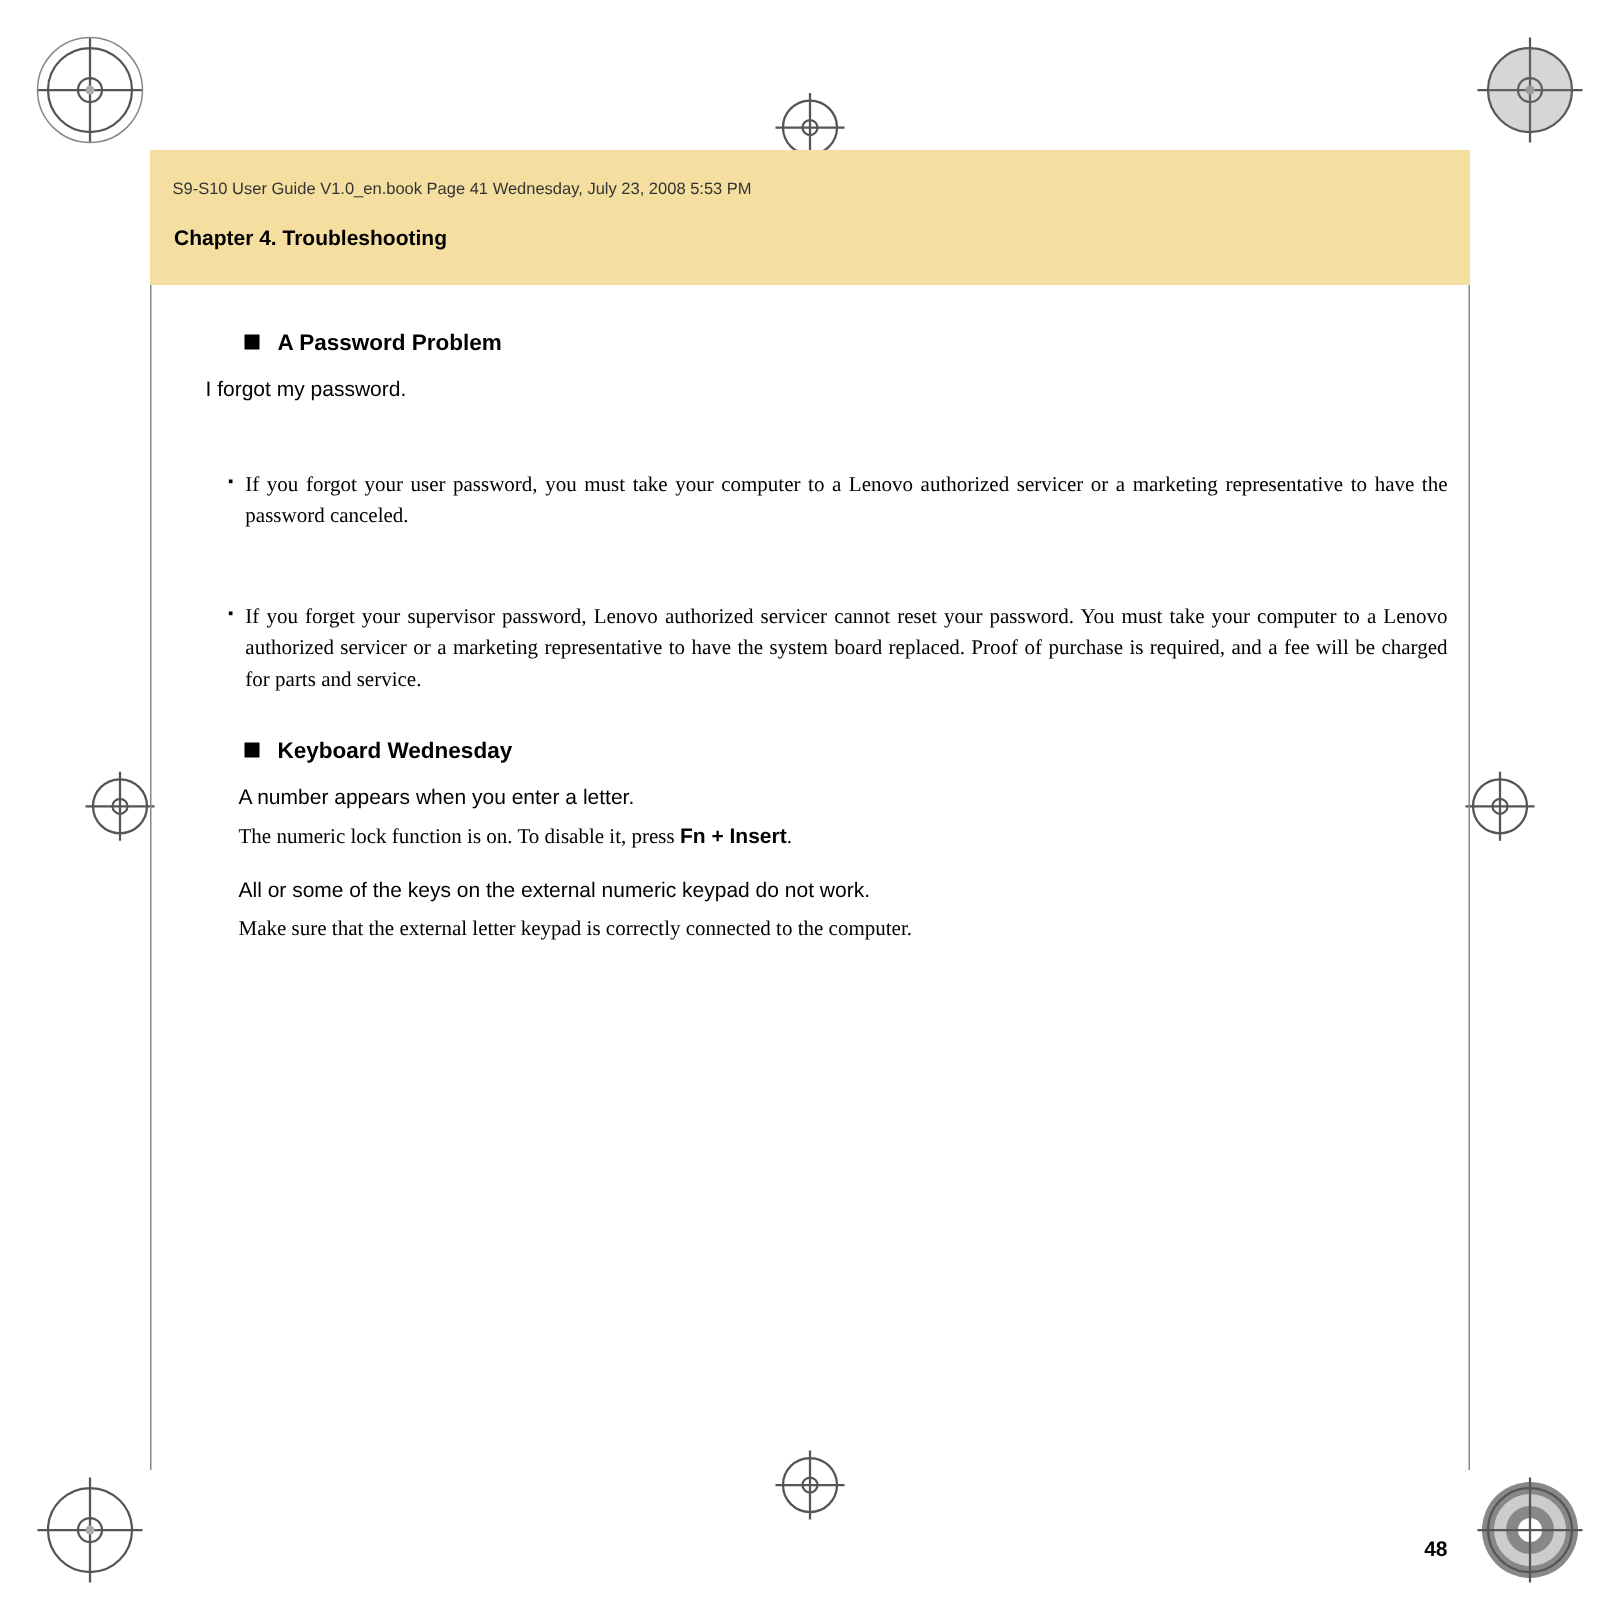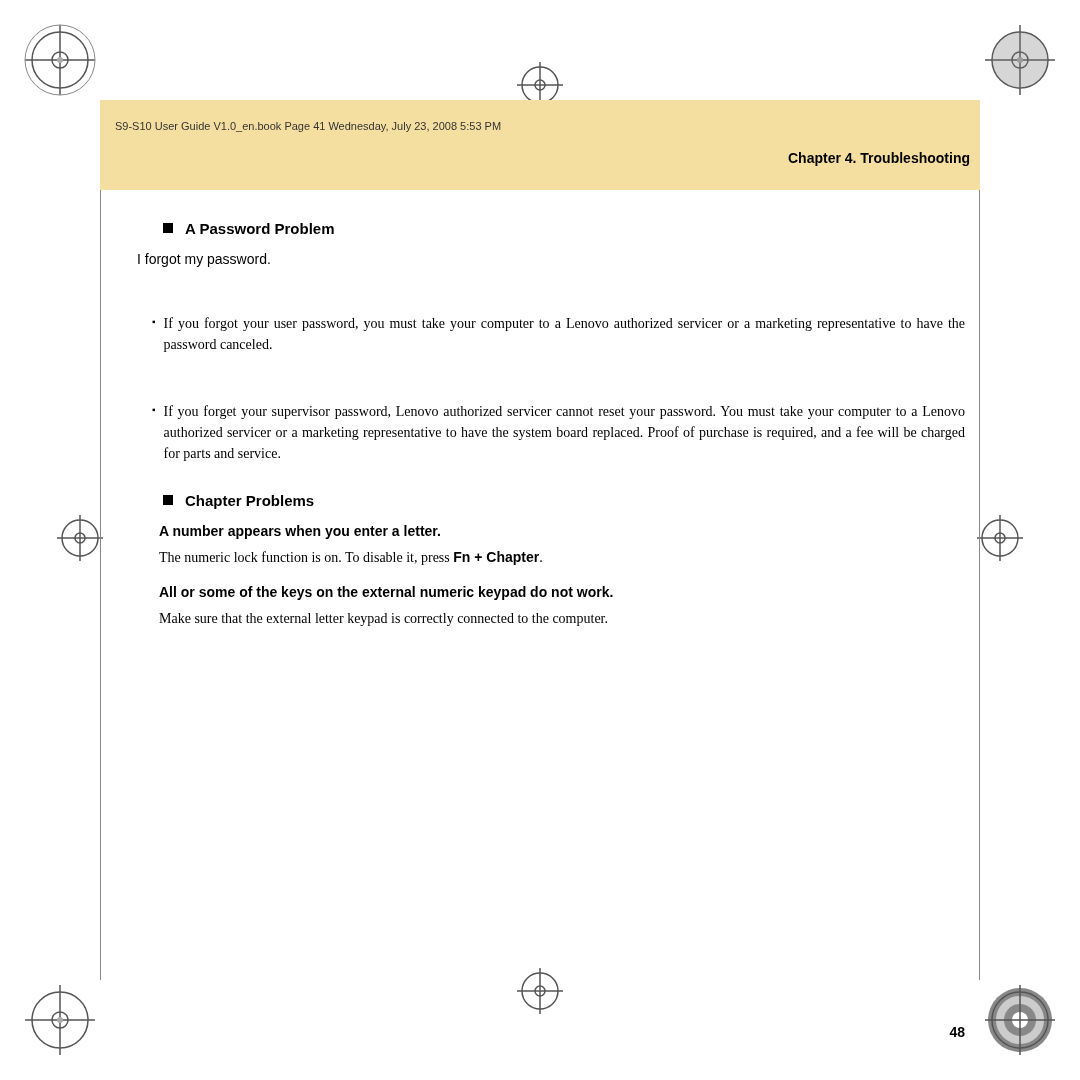--- a/index.html
+++ b/index.html
@@ -53,21 +53,21 @@
       font-size: 11px;
       color: #333;
       font-family: Arial, sans-serif;
     }
 
     .chapter-title-area {
       position: absolute;
       top: 145px;
       left: 116px;
       right: 100px;
-      text-align: right;
+      text-align: left;
       padding-right: 10px;
       padding-top: 5px;
     }
 
     .chapter-title {
       font-size: 14px;
       font-weight: bold;
       font-family: Arial, sans-serif;
       color: #000;
     }
@@ -146,21 +146,21 @@
     .body-text {
       font-size: 14px;
       line-height: 1.5;
       margin-left: 22px;
       margin-bottom: 10px;
       text-align: left;
     }
 
     .body-text-bold-heading {
       font-size: 14px;
-      font-weight: bold;
+      font-weight: normal;
       font-family: Arial, sans-serif;
       margin-bottom: 8px;
       margin-left: 22px;
     }
 
     .bold-inline {
       font-weight: bold;
       font-family: Arial, sans-serif;
     }
 
@@ -318,27 +318,27 @@
         <div class="bullet-item">
           <span>If you forget your supervisor password, Lenovo authorized servicer cannot reset your password. You must take your computer to a Lenovo authorized servicer or a marketing representative to have the system board replaced. Proof of purchase is required, and a fee will be charged for parts and service.</span>
         </div>
       </div>
     </div>
   </div>
 
   <div class="section">
     <div class="section-header">
       <div class="bullet-square"></div>
-      <span class="section-title">Chapter Problems</span>
+      <span class="section-title">Keyboard Wednesday</span>
     </div>
 
     <div class="subsection">
       <div class="body-text-bold-heading">A number appears when you enter a letter.</div>
       <div class="body-text">
-        The numeric lock function is on. To disable it, press <span class="bold-inline">Fn + Chapter</span>.
+        The numeric lock function is on. To disable it, press <span class="bold-inline">Fn + Insert</span>.
       </div>
     </div>
 
     <div class="subsection">
       <div class="body-text-bold-heading">All or some of the keys on the external numeric keypad do not work.</div>
       <div class="body-text">Make sure that the external letter keypad is correctly connected to the computer.</div>
     </div>
   </div>
 
 </div>

